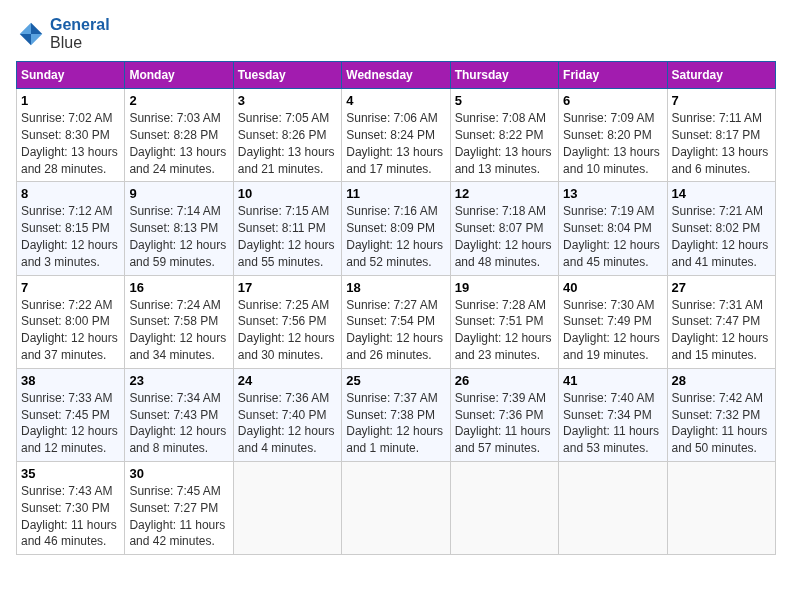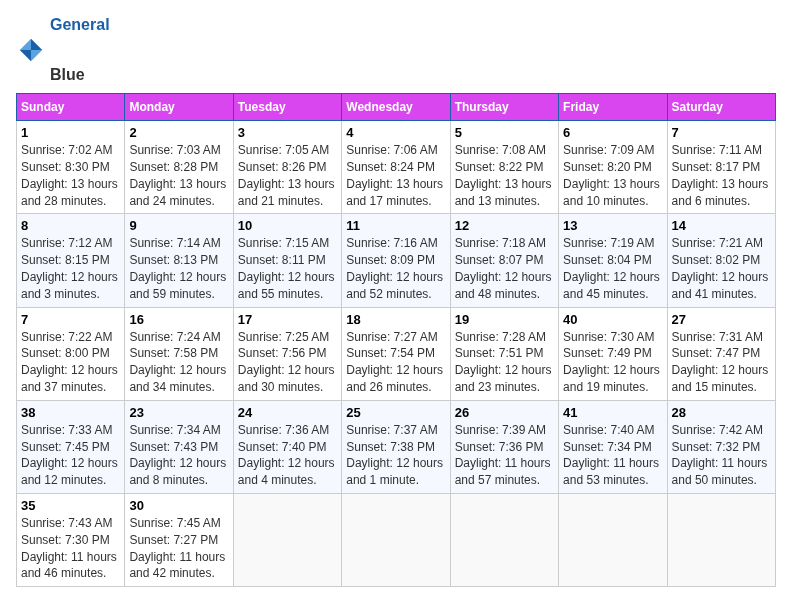--- a/index.html
+++ b/index.html
@@ -42,21 +42,21 @@
     .subtitle {
       font-size: 14px;
       color: #555;
     }
     table {
       width: 100%;
       border-collapse: collapse;
       font-size: 10px;
     }
     thead tr th {
-      background-color: #d946ef;
+      background-color: #a21caf;
       color: #fff;
       padding: 6px 4px;
       text-align: left;
       font-size: 12px;
       font-weight: bold;
       border: 1px solid #1a5fa8;
     }
     tbody tr td {
       vertical-align: top;
       padding: 4px 4px;
@@ -92,21 +92,21 @@
     <div class="logo">
       <svg class="logo-icon" viewBox="0 0 40 40">
         <rect x="0" y="0" width="40" height="40" fill="white"></rect>
         <polygon points="20,5 35,20 20,20" fill="#1a5fa8"></polygon>
         <polygon points="20,20 35,20 20,35" fill="#5ba3e0"></polygon>
         <polygon points="5,20 20,5 20,20" fill="#5ba3e0"></polygon>
         <polygon points="5,20 20,20 20,35" fill="#1a5fa8"></polygon>
       </svg>
       <div>
         <div style="font-size:16px;font-weight:bold;line-height:1.1;"><span style="color:#1a5fa8;">General</span></div>
-        <div style="font-size:16px;font-weight:bold;line-height:1.1;color:#333;margin-top:32px;">Blue</div>
+        <div style="font-size:16px;font-weight:normal;line-height:1.1;color:#333;">Blue</div>
       </div>
     </div>
     <div class="title-block">
       <div class="month-title"></div>
       <div class="subtitle"></div>
     </div>
   </div>
 
   <table>
     <thead>

